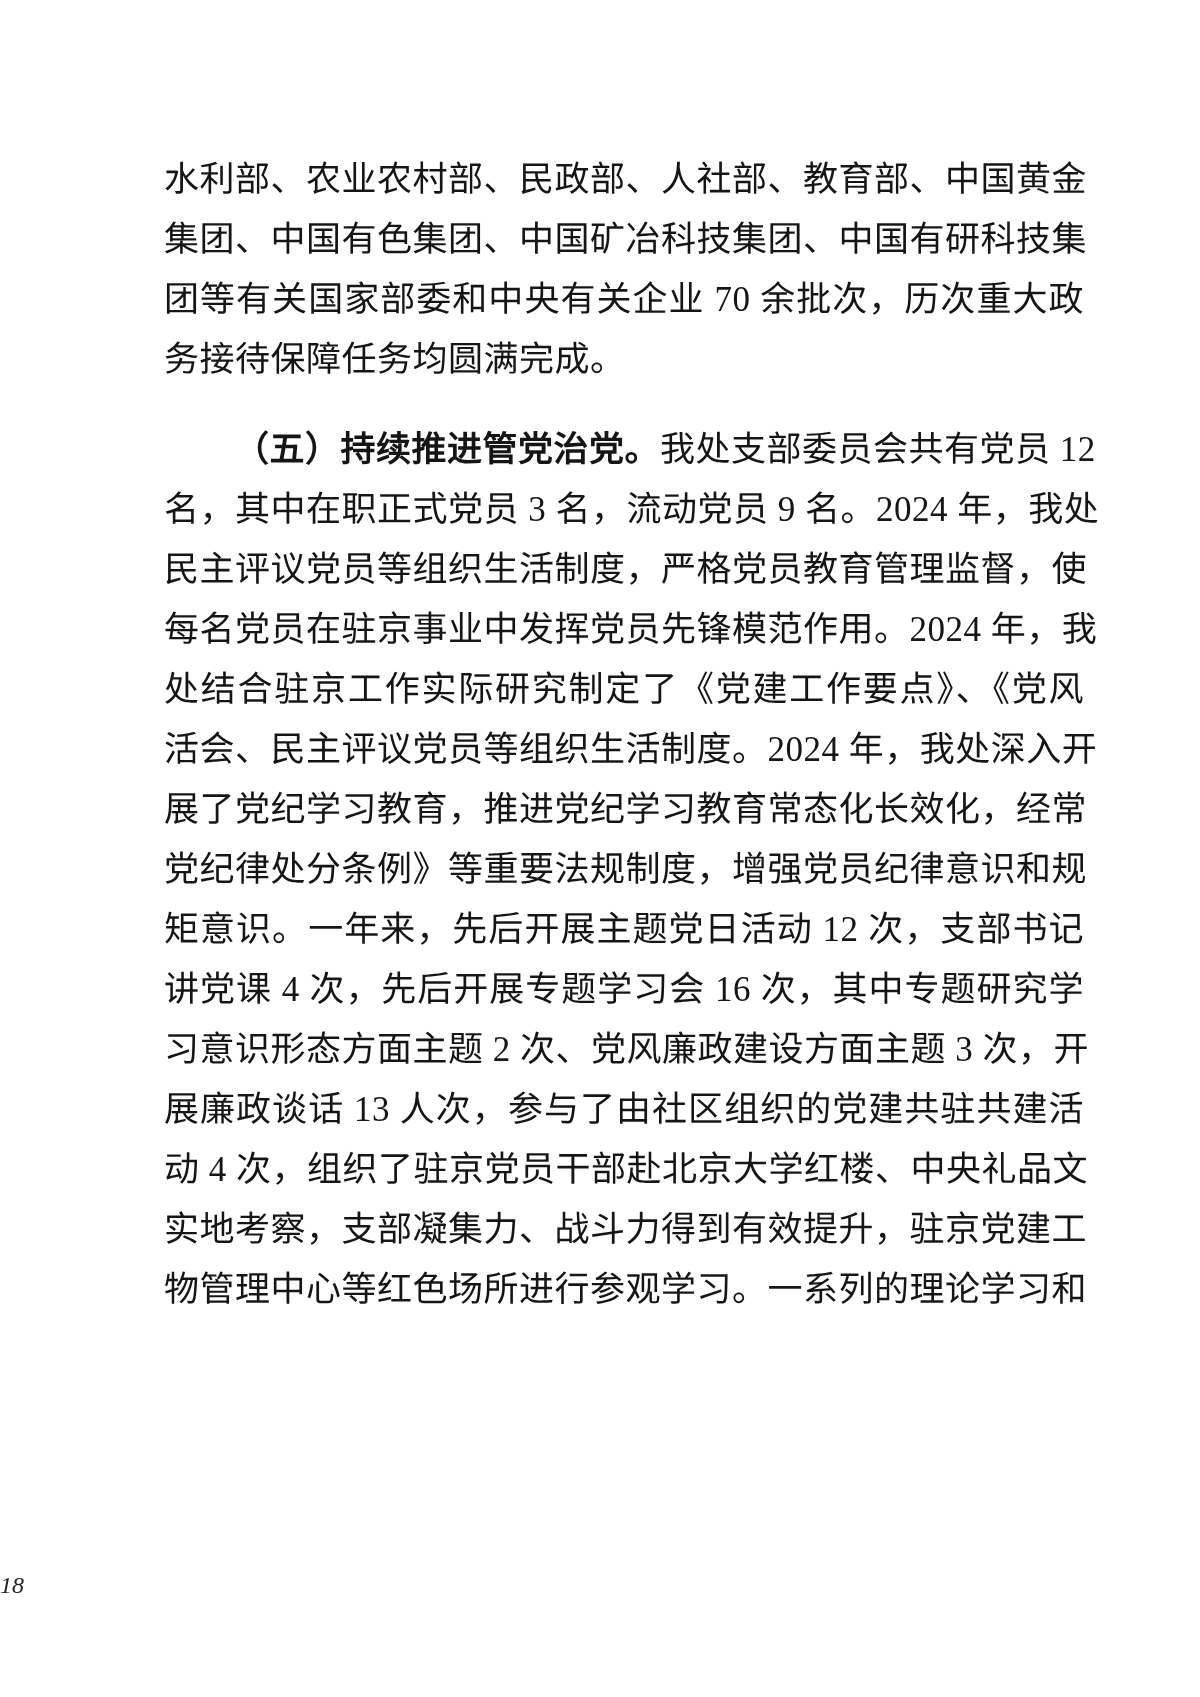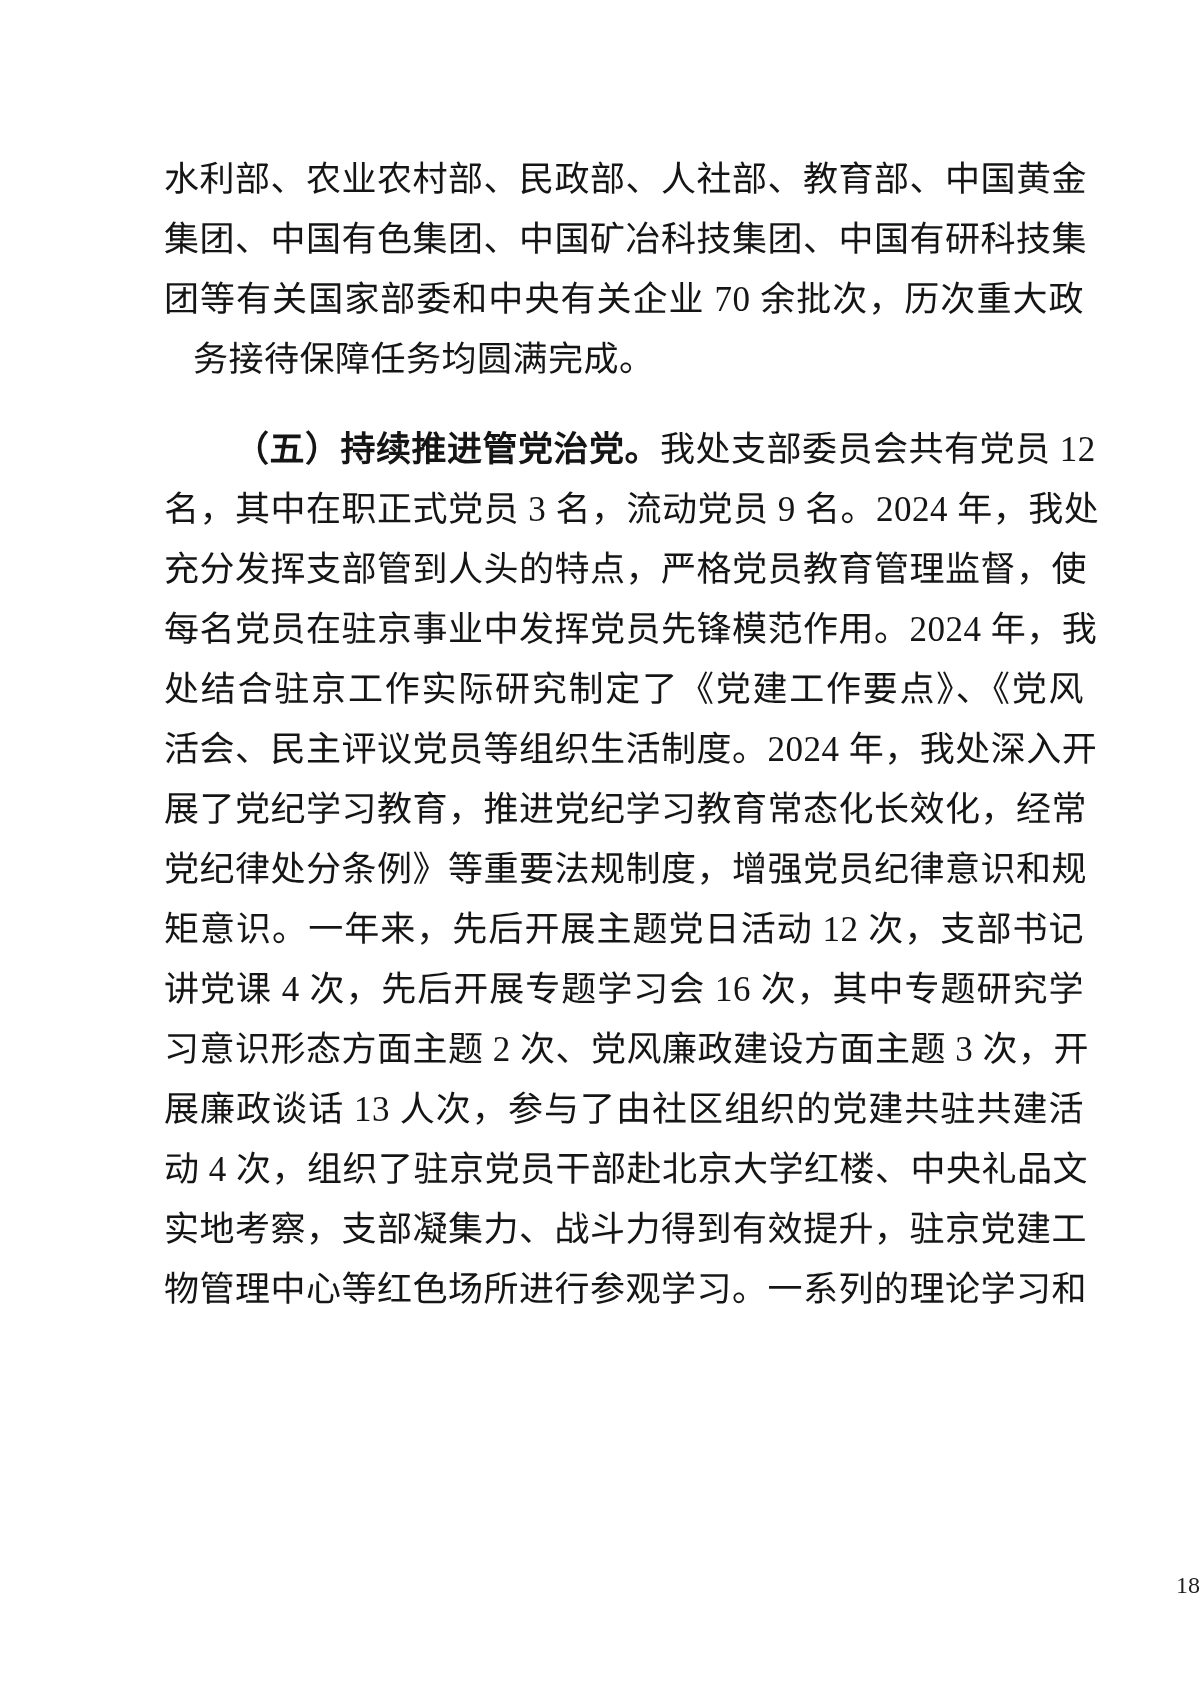--- a/index.html
+++ b/index.html
@@ -32,57 +32,57 @@
     font-size: 35px;
     line-height: 60px;
     white-space: nowrap;
     text-align: justify;
     text-align-last: justify;
     text-justify: inter-character;
     letter-spacing: 0.5px;
   }
   .line.last {
     text-align-last: left;
-    margin-left: 29px;
   }
   .line .bold {
     font-weight: 700;
   }
   .line.indent {
     text-indent: 2em;
   }
   .page-number {
     position: absolute;
     left: 0;
     top: 1568px;
     width: 100%;
-    text-align: right;
+    text-align: left;
     font-size: 24px;
     line-height: 34px;
     color: #222222;
+    font-style: italic;
   }
 </style>
 </head>
 <body>
 
 <div class="page">
 
   <div class="textblock">
 
     <div class="para">
       <div class="line">水利部、农业农村部、民政部、人社部、教育部、中国黄金</div>
       <div class="line">集团、中国有色集团、中国矿冶科技集团、中国有研科技集</div>
       <div class="line">团等有关国家部委和中央有关企业 70 余批次，历次重大政</div>
       <div class="line last">务接待保障任务均圆满完成。</div>
     </div>
 
     <div class="para">
       <div class="line indent"><span class="bold">（五）持续推进管党治党。</span><span>我处支部委员会共有党员 12</span></div>
       <div class="line">名，其中在职正式党员 3 名，流动党员 9 名。2024 年，我处</div>
-      <div class="line">充分发挥支部管到人头的特点，严格党员教育管理监督，使</div>
+      <div class="line">民主评议党员等组织生活制度，严格党员教育管理监督，使</div>
       <div class="line">每名党员在驻京事业中发挥党员先锋模范作用。2024 年，我</div>
       <div class="line">处结合驻京工作实际研究制定了《党建工作要点》、《党风</div>
       <div class="line">活会、民主评议党员等组织生活制度。2024 年，我处深入开</div>
       <div class="line">展了党纪学习教育，推进党纪学习教育常态化长效化，经常</div>
       <div class="line">党纪律处分条例》等重要法规制度，增强党员纪律意识和规</div>
       <div class="line">矩意识。一年来，先后开展主题党日活动 12 次，支部书记</div>
       <div class="line">讲党课 4 次，先后开展专题学习会 16 次，其中专题研究学</div>
       <div class="line">习意识形态方面主题 2 次、党风廉政建设方面主题 3 次，开</div>
       <div class="line">展廉政谈话 13 人次，参与了由社区组织的党建共驻共建活</div>
       <div class="line">动 4 次，组织了驻京党员干部赴北京大学红楼、中央礼品文</div>

